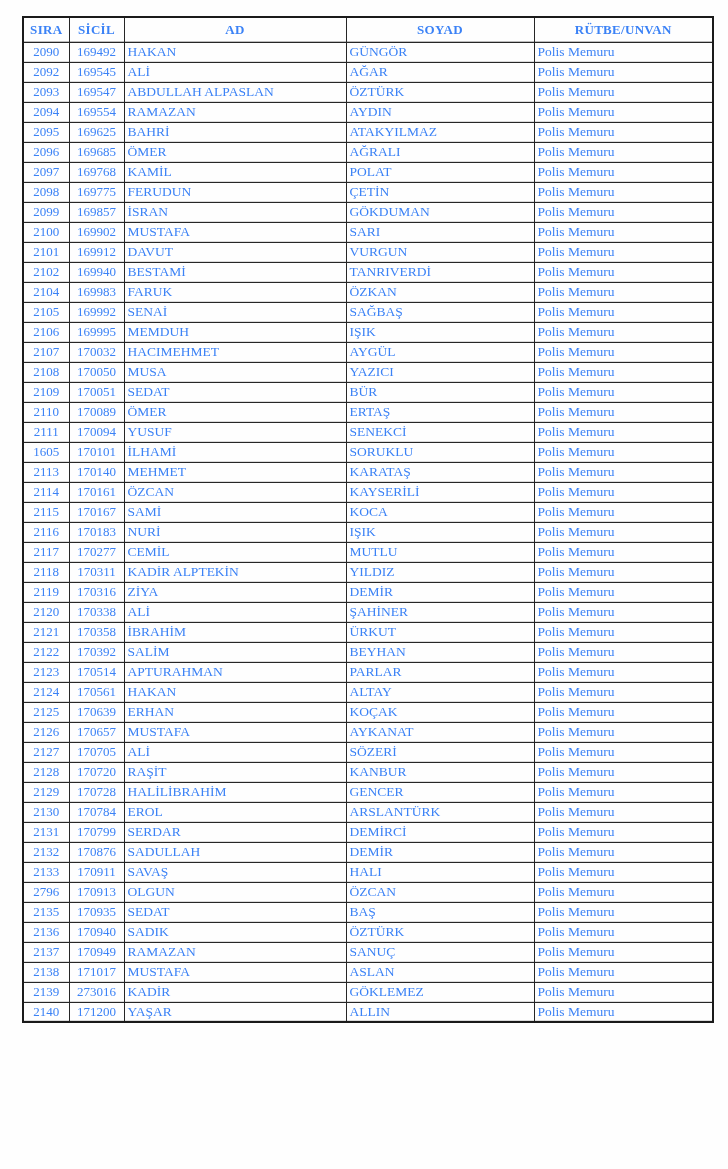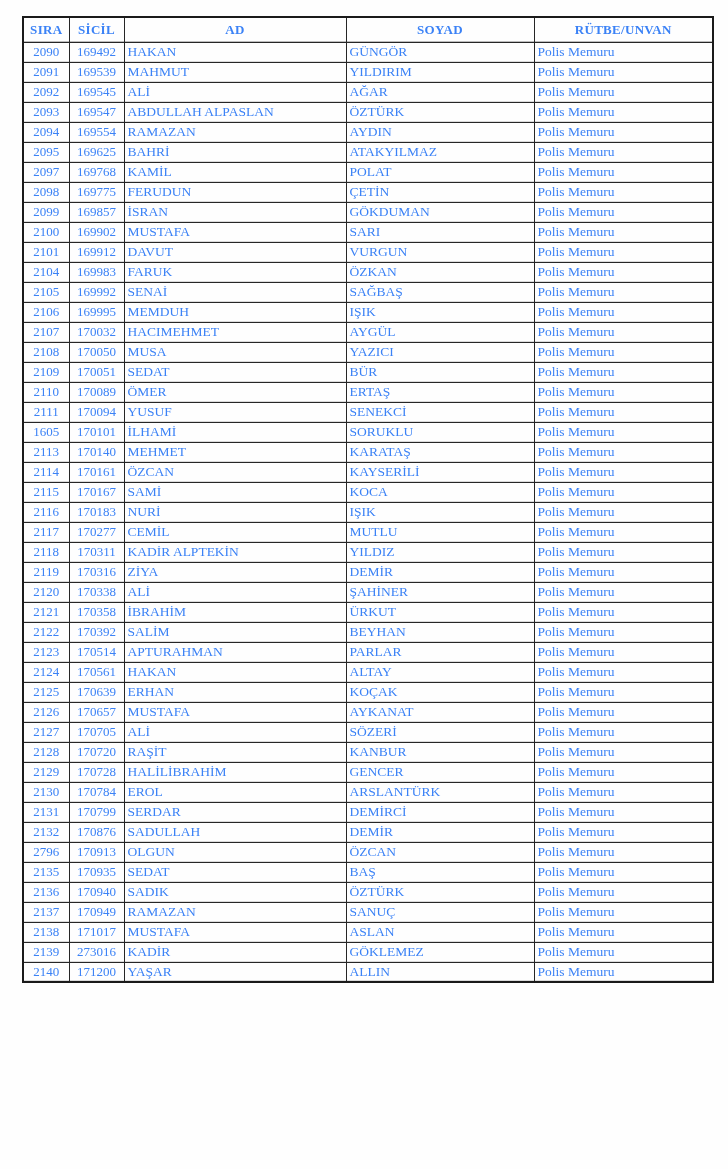--- a/index.html
+++ b/index.html
@@ -84,27 +84,20 @@
     </thead>
     <tbody id="roster-body">
         <tr>
           <td class="num">2090</td>
           <td class="num">169492</td>
           <td class="txt">HAKAN</td>
           <td class="txt">GÜNGÖR</td>
           <td class="txt">Polis Memuru</td>
         </tr>
         <tr>
-          <td class="num">2091</td>
-          <td class="num">169539</td>
-          <td class="txt">MAHMUT</td>
-          <td class="txt">YILDIRIM</td>
-          <td class="txt">Polis Memuru</td>
-        </tr>
-        <tr>
           <td class="num">2092</td>
           <td class="num">169545</td>
           <td class="txt">ALİ</td>
           <td class="txt">AĞAR</td>
           <td class="txt">Polis Memuru</td>
         </tr>
         <tr>
           <td class="num">2093</td>
           <td class="num">169547</td>
           <td class="txt">ABDULLAH ALPASLAN</td>
@@ -119,20 +112,27 @@
           <td class="txt">Polis Memuru</td>
         </tr>
         <tr>
           <td class="num">2095</td>
           <td class="num">169625</td>
           <td class="txt">BAHRİ</td>
           <td class="txt">ATAKYILMAZ</td>
           <td class="txt">Polis Memuru</td>
         </tr>
         <tr>
+          <td class="num">2096</td>
+          <td class="num">169685</td>
+          <td class="txt">ÖMER</td>
+          <td class="txt">AĞRALI</td>
+          <td class="txt">Polis Memuru</td>
+        </tr>
+        <tr>
           <td class="num">2097</td>
           <td class="num">169768</td>
           <td class="txt">KAMİL</td>
           <td class="txt">POLAT</td>
           <td class="txt">Polis Memuru</td>
         </tr>
         <tr>
           <td class="num">2098</td>
           <td class="num">169775</td>
           <td class="txt">FERUDUN</td>
@@ -154,20 +154,27 @@
           <td class="txt">Polis Memuru</td>
         </tr>
         <tr>
           <td class="num">2101</td>
           <td class="num">169912</td>
           <td class="txt">DAVUT</td>
           <td class="txt">VURGUN</td>
           <td class="txt">Polis Memuru</td>
         </tr>
         <tr>
+          <td class="num">2102</td>
+          <td class="num">169940</td>
+          <td class="txt">BESTAMİ</td>
+          <td class="txt">TANRIVERDİ</td>
+          <td class="txt">Polis Memuru</td>
+        </tr>
+        <tr>
           <td class="num">2104</td>
           <td class="num">169983</td>
           <td class="txt">FARUK</td>
           <td class="txt">ÖZKAN</td>
           <td class="txt">Polis Memuru</td>
         </tr>
         <tr>
           <td class="num">2105</td>
           <td class="num">169992</td>
           <td class="txt">SENAİ</td>
@@ -354,20 +361,27 @@
           <td class="num">170799</td>
           <td class="txt">SERDAR</td>
           <td class="txt">DEMİRCİ</td>
           <td class="txt">Polis Memuru</td>
         </tr>
         <tr>
           <td class="num">2132</td>
           <td class="num">170876</td>
           <td class="txt">SADULLAH</td>
           <td class="txt">DEMİR</td>
+          <td class="txt">Polis Memuru</td>
+        </tr>
+        <tr>
+          <td class="num">2133</td>
+          <td class="num">170911</td>
+          <td class="txt">SAVAŞ</td>
+          <td class="txt">HALI</td>
           <td class="txt">Polis Memuru</td>
         </tr>
         <tr>
           <td class="num">2796</td>
           <td class="num">170913</td>
           <td class="txt">OLGUN</td>
           <td class="txt">ÖZCAN</td>
           <td class="txt">Polis Memuru</td>
         </tr>
         <tr>

